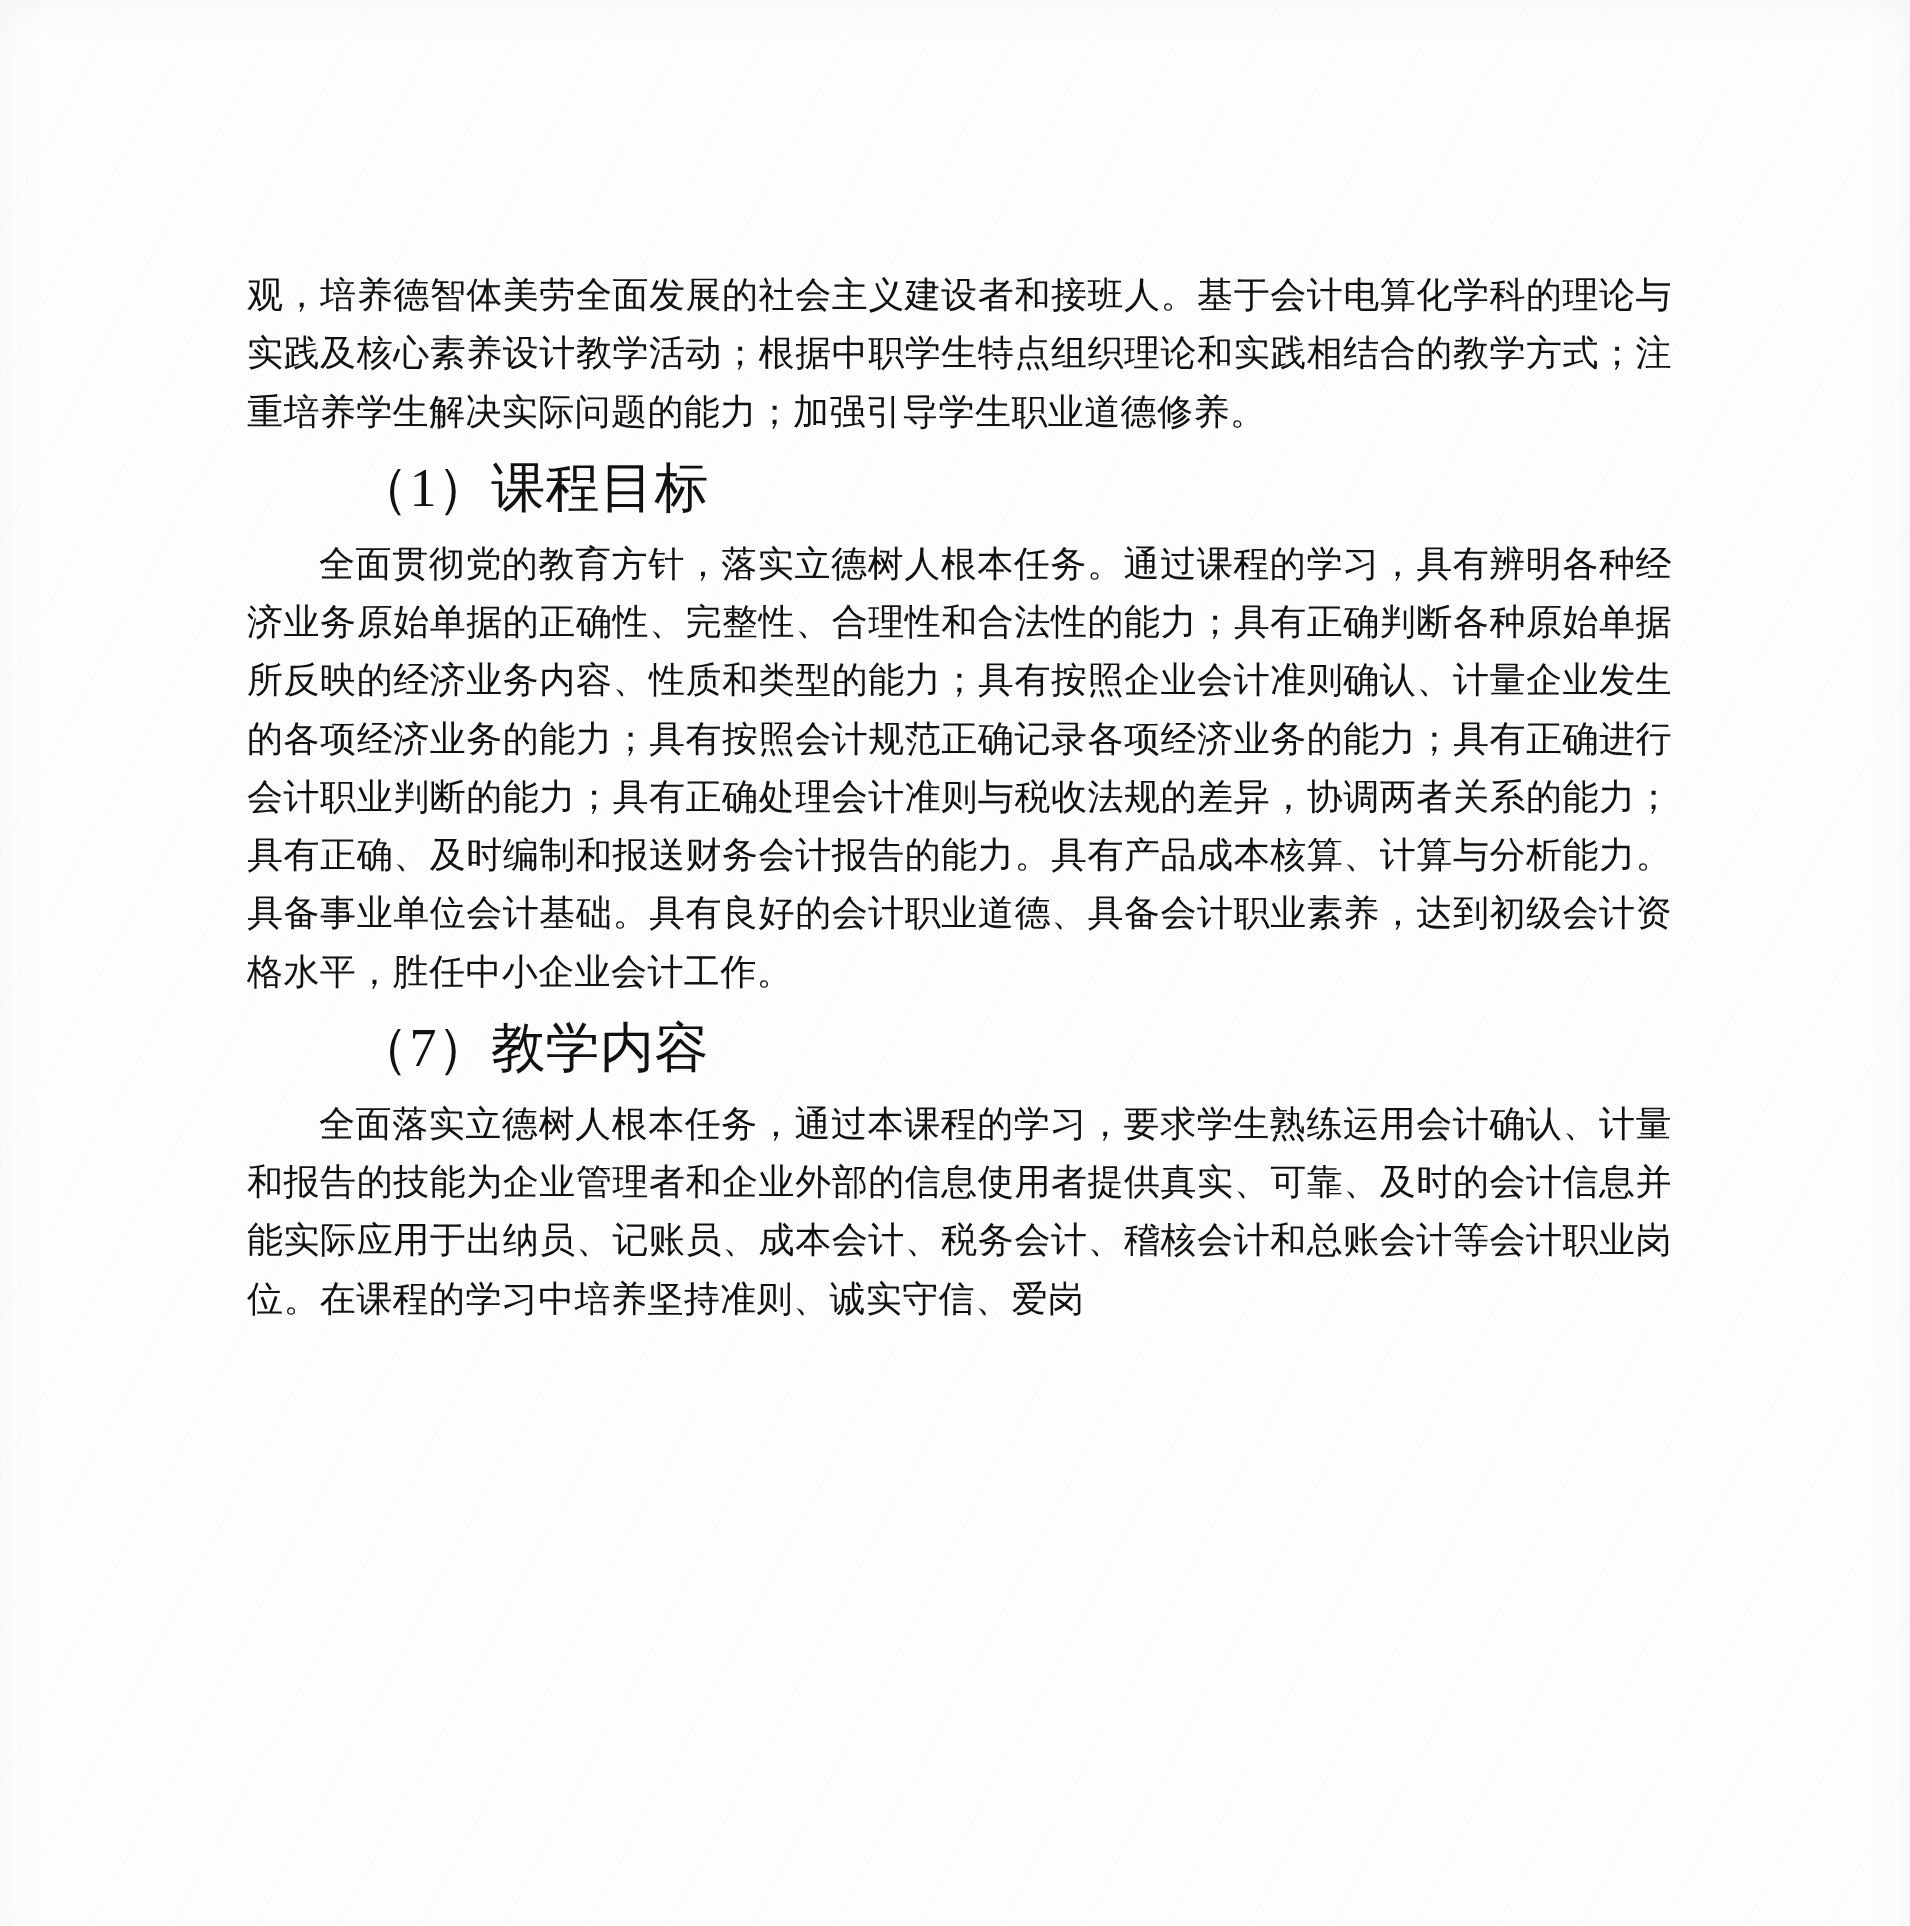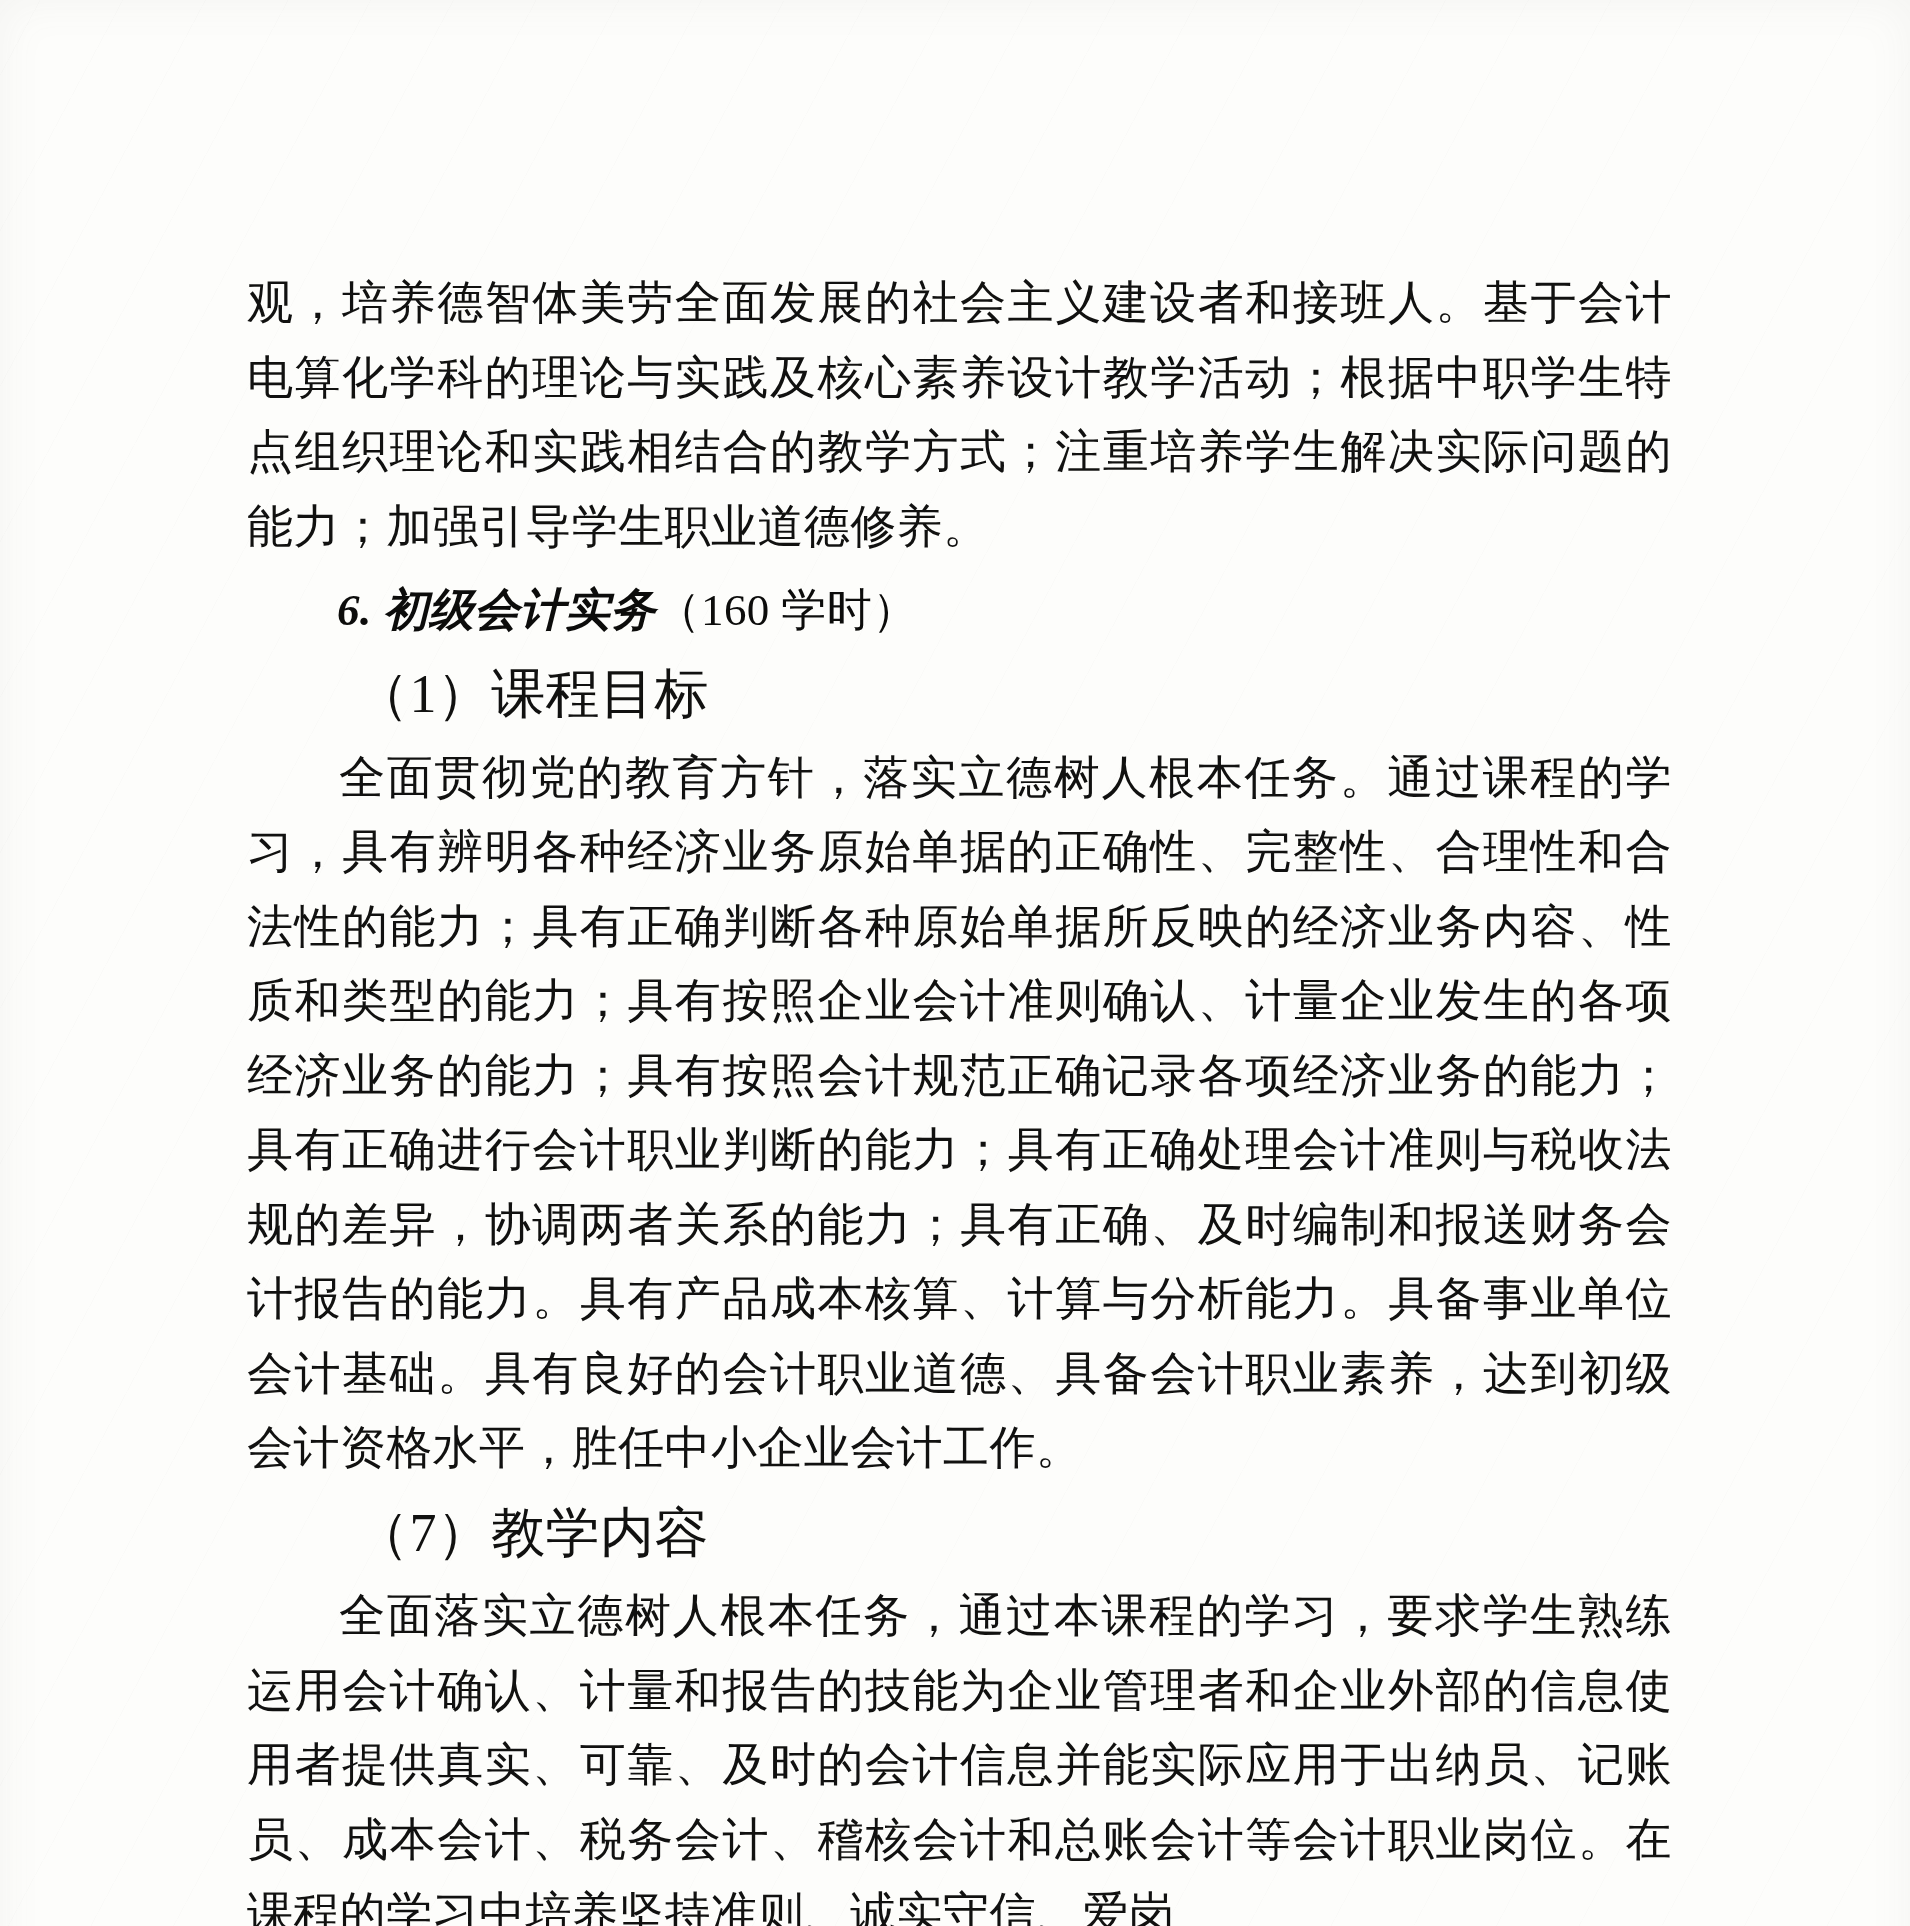--- a/index.html
+++ b/index.html
@@ -38,21 +38,21 @@
     box-shadow: inset 0 0 46px rgba(120,120,110,0.07);
     pointer-events: none;
   }
   .content {
     position: absolute;
     left: 247px;
     top: 266px;
     width: 1425px;
   }
   .para {
-    font-size: 46px;
+    font-size: 36px;
     line-height: 1.62;
     color: #111110;
     text-align: justify;
     text-justify: inter-ideograph;
     letter-spacing: 0.4px;
     margin: 0 0 2.3px 0;
     font-family: "Liberation Serif", "DejaVu Serif", serif;
   }
   .para.indent {
     text-indent: 2em;
@@ -87,23 +87,20 @@
 <body>
 
 <div class="page">
   <div class="paper-texture"></div>
   <div class="page-edge-shadow"></div>
 
   <div class="content">
 
     <p class="para">观，培养德智体美劳全面发展的社会主义建设者和接班人。基于会计电算化学科的理论与实践及核心素养设计教学活动；根据中职学生特点组织理论和实践相结合的教学方式；注重培养学生解决实际问题的能力；加强引导学生职业道德修养。</p>
 
-    <p class="heading">
-      <b>6. 初级会计实务</b><span class="hours">（160 学时）</span>
-    </p>
 
     <p class="subhead">（1）课程目标</p>
     <p class="para indent">全面贯彻党的教育方针，落实立德树人根本任务。通过课程的学习，具有辨明各种经济业务原始单据的正确性、完整性、合理性和合法性的能力；具有正确判断各种原始单据所反映的经济业务内容、性质和类型的能力；具有按照企业会计准则确认、计量企业发生的各项经济业务的能力；具有按照会计规范正确记录各项经济业务的能力；具有正确进行会计职业判断的能力；具有正确处理会计准则与税收法规的差异，协调两者关系的能力；具有正确、及时编制和报送财务会计报告的能力。具有产品成本核算、计算与分析能力。具备事业单位会计基础。具有良好的会计职业道德、具备会计职业素养，达到初级会计资格水平，胜任中小企业会计工作。</p>
 
     <p class="subhead">（7）教学内容</p>
 
     <p class="para indent">全面落实立德树人根本任务，通过本课程的学习，要求学生熟练运用会计确认、计量和报告的技能为企业管理者和企业外部的信息使用者提供真实、可靠、及时的会计信息并能实际应用于出纳员、记账员、成本会计、税务会计、稽核会计和总账会计等会计职业岗位。在课程的学习中培养坚持准则、诚实守信、爱岗</p>
 
   </div>
 

